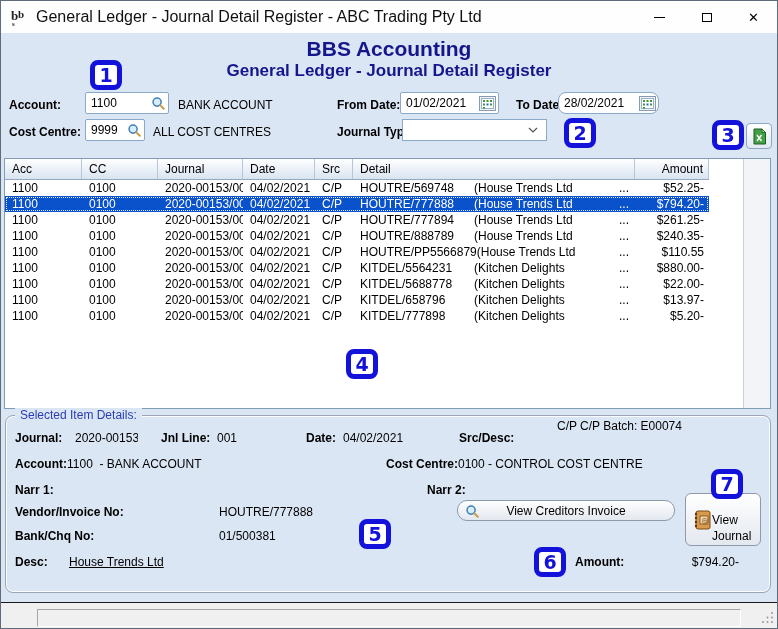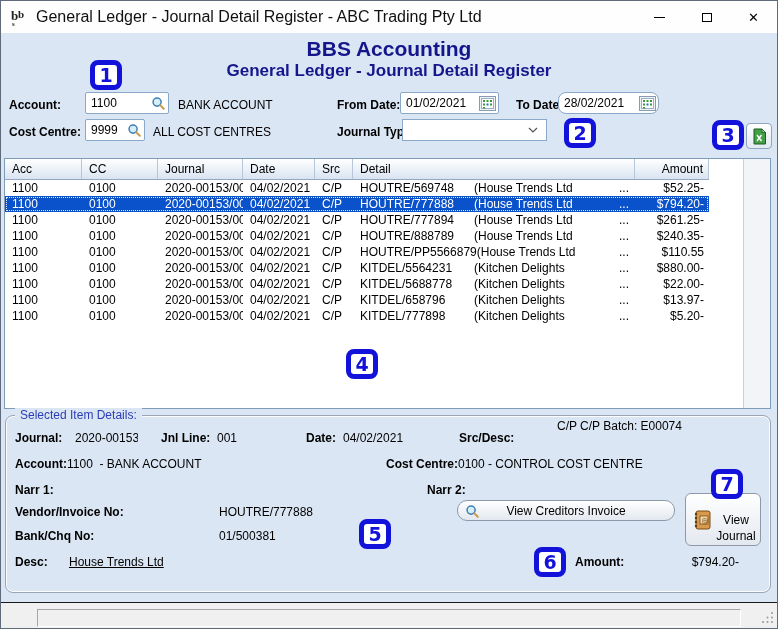--- a/index.html
+++ b/index.html
@@ -47,21 +47,21 @@
   .dref{display:inline-block;min-width:114px;}
   .dell{position:absolute;right:6px;top:0;}
   .grid-scroll{position:absolute;left:738px;top:0;width:27px;height:249px;background:#f2f4f8;border-left:1px solid #c8d0da;}
   
   .groupbox{position:absolute;left:4px;top:414px;width:766px;height:178px;border:1px solid #9aa5b5;border-radius:8px;box-shadow:inset 0 0 0 1px rgba(255,255,255,.85);}
   .legend{position:absolute;left:14px;top:407px;background:#dbe6f4;padding:0 5px;color:#2a3db4;white-space:nowrap;}
   .pillbtn{position:absolute;height:21px;border:1px solid #8e9aab;border-radius:10px;background:linear-gradient(#ffffff,#e3e8ef);display:flex;align-items:center;justify-content:center;font-size:12px;cursor:default;}
   .pillbtn .mini-icon{position:absolute;left:7px;top:3px;}
   .bigbtn{position:absolute;left:684px;top:492px;width:76px;height:53px;border:1px solid #8e9aab;border-radius:6px;background:linear-gradient(#ffffff,#e3e8ef);display:flex;align-items:center;cursor:default;}
   .bigbtn .btn-ic{margin-left:6px;flex:0 0 auto;}
-  .bigbtn .btn-tx{flex:1 1 auto;text-align:center;line-height:1.3;margin-top:19px;}
+  .bigbtn .btn-tx{flex:1 1 auto;line-height:1.3;margin-top:19px;}
   .amt-val{position:absolute;left:690px;top:554px;width:48px;text-align:right;white-space:nowrap;}
   .clip{overflow:hidden;display:inline-block;white-space:nowrap;vertical-align:top;}
   
   .badge{position:absolute;width:32px;height:30px;border:5px solid #1212da;border-radius:8px;background:#fff;color:#1212da;
     font-family:"DejaVu Sans",sans-serif;font-weight:bold;font-size:19px;display:flex;align-items:center;justify-content:center;line-height:1;z-index:50;}
   #badge-1{left:89px;top:59px;}
   #badge-2{left:563px;top:117px;}
   #badge-3{left:711px;top:119px;}
   #badge-4{left:345px;top:348px;}
   #badge-5{left:358px;top:518px;}

